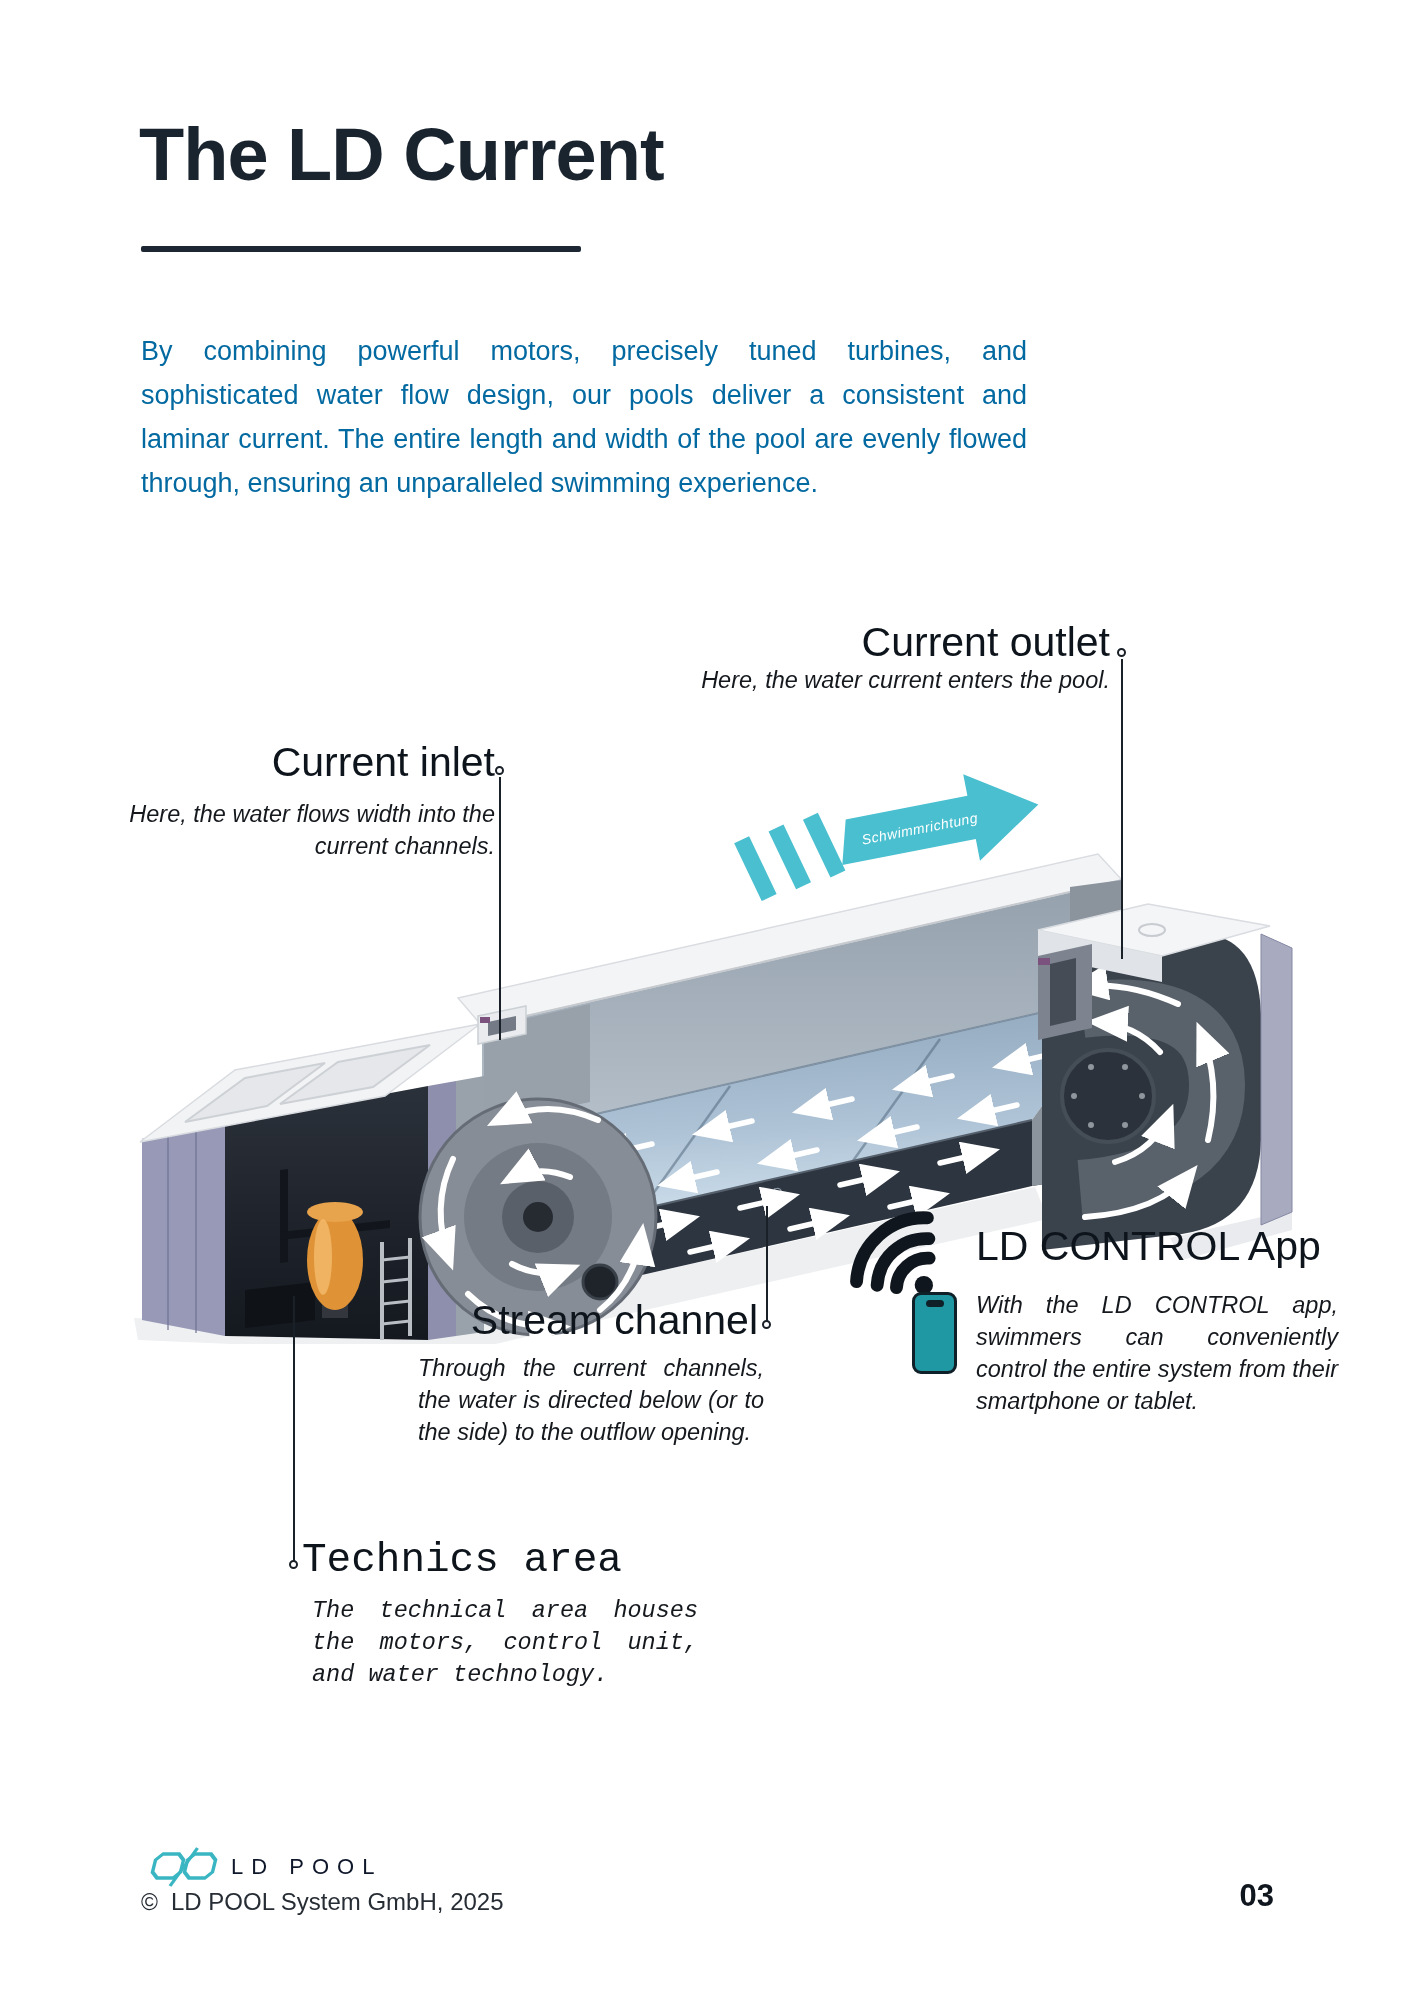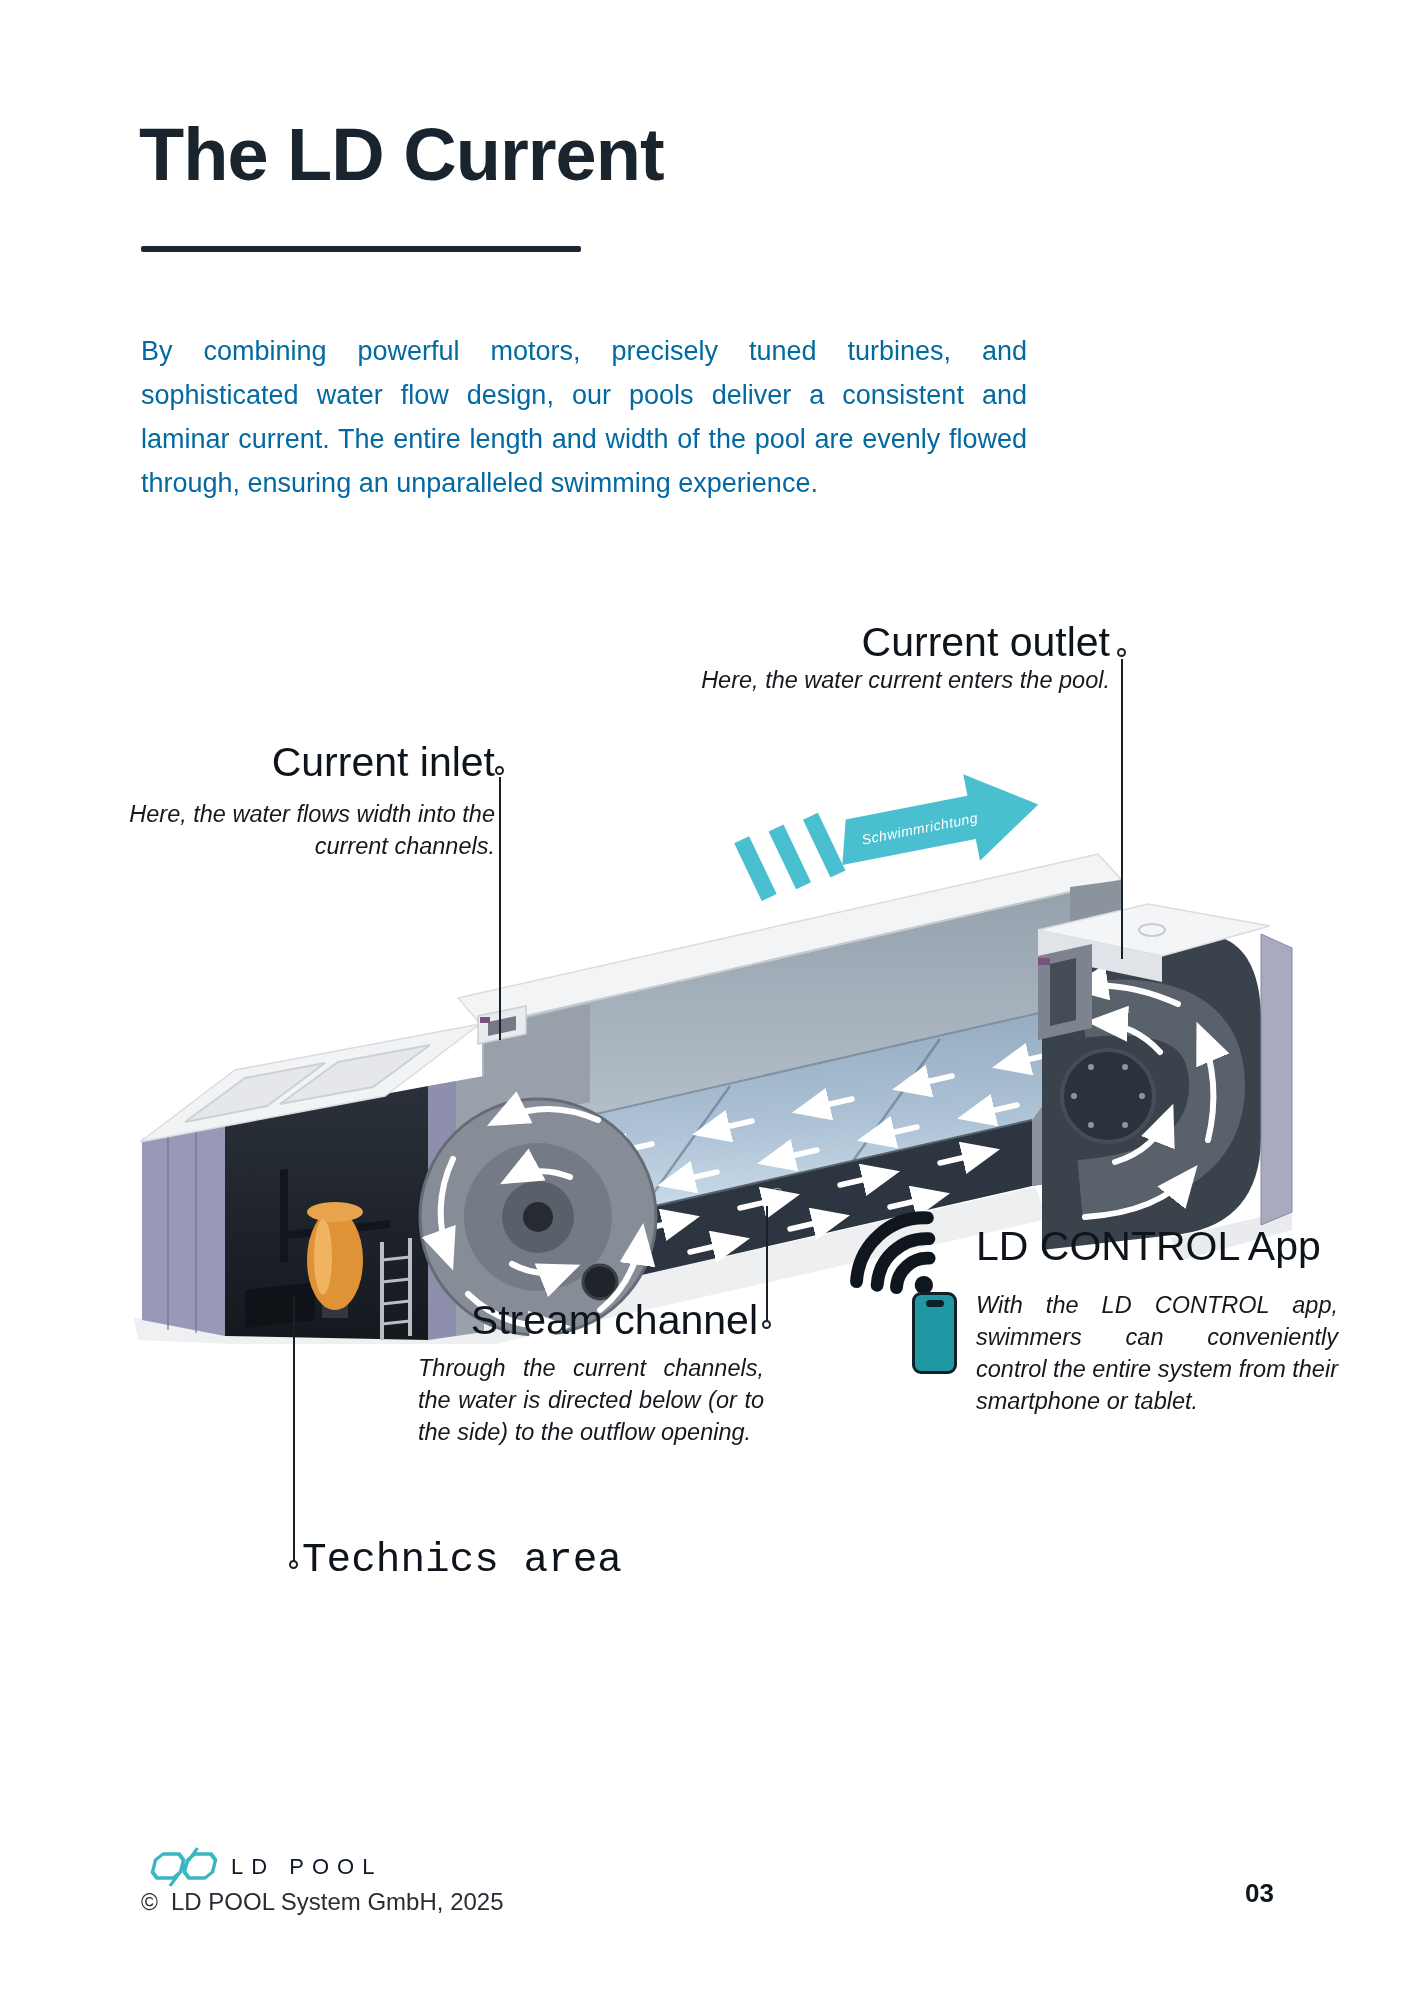--- a/index.html
+++ b/index.html
@@ -41,21 +41,21 @@
   .phone{position:absolute;left:912px;top:1292px;width:45px;height:82px;
          background:#1f98a4;border:3px solid #0f2028;border-radius:9px;box-sizing:border-box;}
   .phone .notch{width:18px;height:7px;background:#0f2028;border-radius:4px;
                 margin:5px auto 0 auto;}
   
   .footer-logo{position:absolute;left:141px;top:1846px;display:flex;align-items:center;}
   .footer-logo .brand{font-size:22px;letter-spacing:8px;color:#0f172a;margin-left:12px;}
   .copyright{position:absolute;left:141px;top:1888px;font-size:24px;color:#272d35;
              display:flex;align-items:center;}
   .copyright .sym{font-size:23px;margin-right:13px;}
-  .pagenum{position:absolute;right:140px;top:1878px;font-size:26px;font-weight:700;color:#0f161e;}
+  .pagenum{position:absolute;right:140px;top:1878px;font-size:31px;font-weight:700;color:#0f161e;}
 </style>
 </head>
 <body>
 
 <div class="page">
 
   <div class="title">The LD Current</div>
   <div class="title-rule"></div>
   <p class="intro">By combining powerful motors, precisely tuned turbines, and sophisticated water flow design, our pools deliver a consistent and laminar current. The entire length and width of the pool are evenly flowed through, ensuring an unparalleled swimming experience.</p>
 
@@ -247,20 +247,21 @@
     <div class="ann-desc">Here, the water flows width into the current channels.</div>
   </div>
 
   <div id="ann-stream" class="ann just">
     <div class="ann-title">Stream channel</div>
     <div class="ann-desc">Through the current channels, the water is directed below (or to the side) to the outflow opening.</div>
   </div>
 
   <div id="ann-technics" class="ann just">
     <div class="ann-title">Technics area</div>
+    <div class="ann-desc">The technical area houses the motors, control unit, and water technology.</div>
   </div>
 
   <svg class="wifi" viewBox="0 0 60 48">
     <g stroke="#10161d" stroke-width="7" fill="none" stroke-linecap="round">
       <path d="M18,32 A17,17 0 0 1 42,32"></path>
       <path d="M11,24 A27,27 0 0 1 49,24"></path>
       <path d="M4,15 A37,37 0 0 1 56,15"></path>
     </g>
     <circle cx="30" cy="41" r="5" fill="#10161d"></circle>
   </svg>

